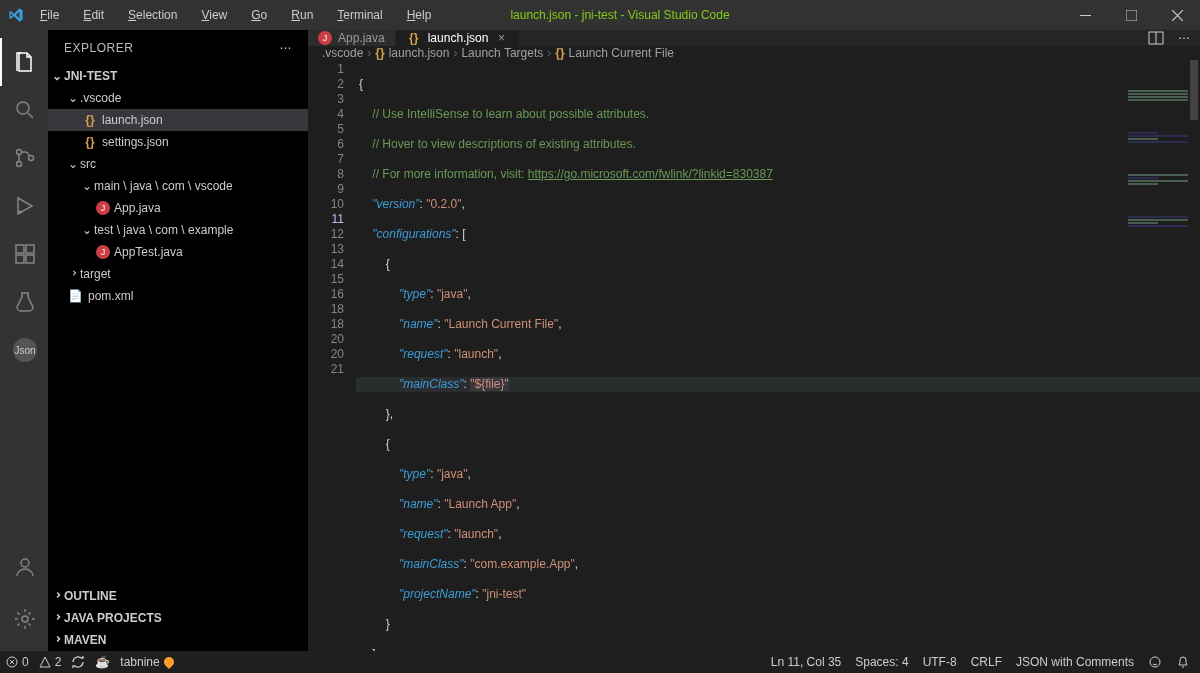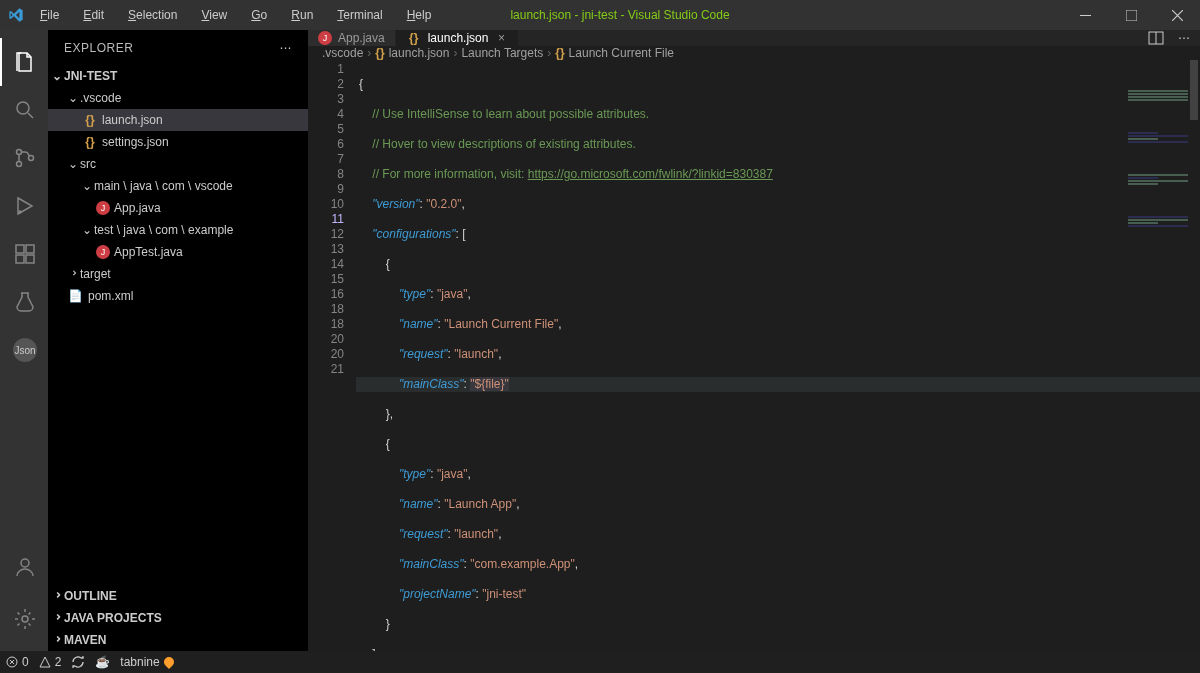--- a/index.html
+++ b/index.html
@@ -343,13 +343,31 @@
         <svg width="14" height="14" viewBox="0 0 14 14" fill="none" stroke="#ccc" stroke-width="1.3">
           <path d="M2 7a5 5 0 018-4M12 7a5 5 0 01-8 4M10 3h2V1M4 11H2v2"></path>
         </svg>
       </span>
     <span class="item">☕</span>
     <span class="item">
         <span>tabnine</span>
         <span class="tabnine-bubble"></span>
       </span>
   </div>
+  <div class="right">
+    <span class="item">Ln 11, Col 35</span>
+    <span class="item">Spaces: 4</span>
+    <span class="item">UTF-8</span>
+    <span class="item">CRLF</span>
+    <span class="item">JSON with Comments</span>
+    <span class="item">
+        <svg width="14" height="14" viewBox="0 0 14 14" fill="none" stroke="#ccc">
+          <circle cx="7" cy="7" r="5"></circle>
+          <path d="M5 6h0M9 6h0M5 9c1 1 3 1 4 0"></path>
+        </svg>
+      </span>
+    <span class="item">
+        <svg width="14" height="14" viewBox="0 0 14 14" fill="none" stroke="#ccc">
+          <path d="M7 2a3 3 0 013 3v3l1 2H3l1-2V5a3 3 0 013-3zM6 12h2"></path>
+        </svg>
+      </span>
+  </div>
 </div>
 
 </body></html>

